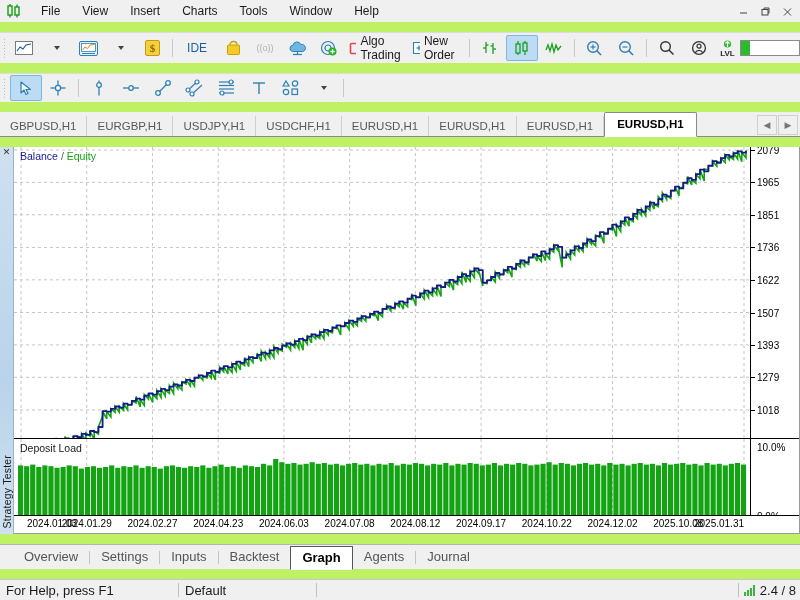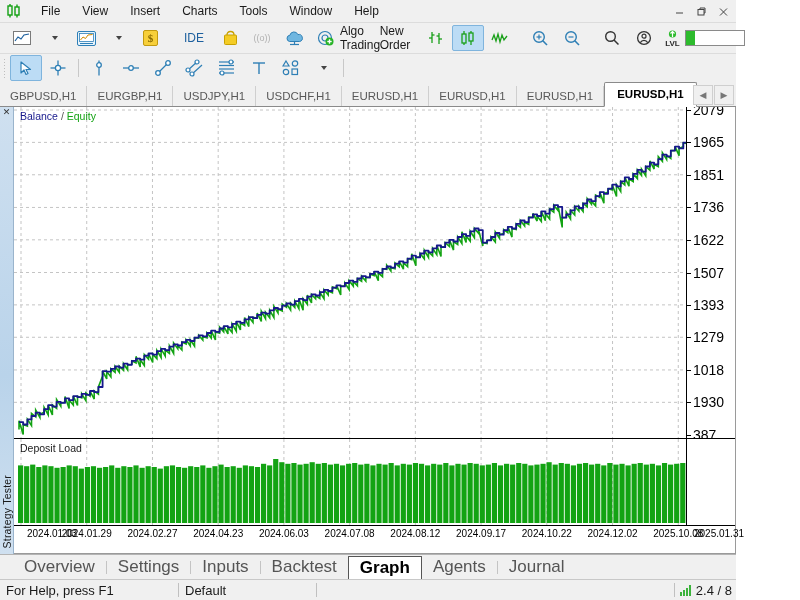--- a/index.html
+++ b/index.html
@@ -2,21 +2,21 @@
 <html><head>
 <meta charset="utf-8">
 <style>
   html,body{margin:0;padding:0;}
   body{
     width:800px;height:600px;overflow:hidden;
     font-family:"Liberation Sans",sans-serif;
     font-size:11px;color:#1a1a1a;background:#ffffff;
     -webkit-font-smoothing:antialiased;
   }
-  #app{width:736px;height:600px;position:relative;display:flex;flex-direction:column;background:#4c1d95;}
+  #app{width:800px;height:600px;position:relative;display:flex;flex-direction:column;background:#bef264;gap:10px;}
 
   
   .menubar{height:22px;background:#f0f0f0;display:flex;align-items:center;padding-left:4px;position:relative;flex:0 0 auto;}
   .mt-logo{width:20px;height:18px;display:flex;align-items:center;justify-content:center;margin-right:6px;}
   .menu-item{padding:2px 11px;font-size:12px;color:#1a1a1a;line-height:18px;cursor:default;}
   .winbtns{position:absolute;right:2px;top:0;height:22px;display:flex;align-items:center;}
   .winbtn{width:22px;height:20px;display:flex;align-items:center;justify-content:center;color:#555;font-size:11px;}
 
   
   .toolbar{height:30px;background:#f0f0f0;display:flex;align-items:center;padding-left:2px;
@@ -56,36 +56,36 @@
   .vsb-close{font-size:9px;color:#333;margin-top:1px;line-height:9px;}
   .vsb-text{writing-mode:vertical-rl;transform:rotate(180deg);font-size:10.5px;color:#1a1a1a;
             margin-bottom:6px;letter-spacing:.2px;white-space:nowrap;}
   .vsb-spacer{flex:1 1 auto;}
 
   .chartwrap{flex:1 1 auto;background:#ffffff;position:relative;display:flex;flex-direction:column;min-width:0;
              border:1px solid #9a9a9a;border-top:none;border-left:none;}
   .panel{position:relative;overflow:hidden;}
   .panel .plot{position:absolute;left:0;top:0;right:48px;bottom:0;overflow:hidden;background:#fff;}
   .panel .yaxis{position:absolute;right:0;top:0;width:48px;bottom:0;background:#fff;}
-  .ylab{position:absolute;left:6px;font-size:14px;color:#000;transform:translateY(-50%);white-space:nowrap;}
+  .ylab{position:absolute;left:6px;font-size:10px;color:#000;transform:translateY(-50%);white-space:nowrap;}
   .ytick{position:absolute;left:0;width:4px;height:1px;background:#000;}
   .legend{position:absolute;left:6px;top:3px;font-size:10.5px;z-index:5;white-space:nowrap;}
   .legend .bal{color:#16188c;}
   .legend .sep{color:#555;}
   .legend .eq{color:#13a313;}
   .panel-sep{height:1px;background:#000;flex:0 0 auto;}
   .plotborder{position:absolute;left:0;top:0;right:48px;bottom:0;border-right:1px solid #000;pointer-events:none;}
 
   .xaxis{height:17px;background:#fff;position:relative;flex:0 0 auto;border-top:1px solid #000;}
   .xlab{position:absolute;top:2px;font-size:10px;color:#000;transform:translateX(-50%);white-space:nowrap;}
 
   
   .testerbar{height:24px;background:#f0f0f0;display:flex;align-items:center;
              border-top:1px solid #b4b4b4;position:relative;flex:0 0 auto;padding-left:13px;}
-  .ttab{font-size:17px;color:#555;padding:0 11px;height:20px;line-height:20px;white-space:nowrap;}
+  .ttab{font-size:13px;color:#555;padding:0 11px;height:20px;line-height:20px;white-space:nowrap;}
   .ttabsep{width:1px;height:13px;background:#c4c4c4;}
   .ttab.active{background:#fff;color:#000;font-weight:bold;height:22px;line-height:21px;
                border:1px solid #555;border-bottom-color:#fff;margin-bottom:-2px;border-radius:1px 1px 0 0;}
   .tester-right{position:absolute;right:4px;top:2px;display:flex;align-items:center;gap:8px;}
   .elapsed{font-size:11px;color:#222;}
   .startbtn{background:#8ed47e;border:1px solid #6fb760;color:#1a1a1a;font-size:11.5px;
             width:116px;height:19px;line-height:18px;text-align:center;border-radius:2px;}
 
   
   .statusbar{height:20px;background:#f0f0f0;border-top:1px solid #c8c8c8;display:flex;
@@ -573,20 +573,24 @@
               <rect x="690.48" y="24.00" width="5.17" height="60.00" fill="#13a313"></rect>
               <rect x="696.55" y="25.60" width="5.17" height="58.40" fill="#13a313"></rect>
               <rect x="702.63" y="24.80" width="5.17" height="59.20" fill="#13a313"></rect>
               <rect x="708.70" y="26.40" width="5.17" height="57.60" fill="#13a313"></rect>
               <rect x="714.77" y="24.80" width="5.17" height="59.20" fill="#13a313"></rect>
               <rect x="720.85" y="24.00" width="5.17" height="60.00" fill="#13a313"></rect>
               <rect x="726.93" y="25.60" width="5.17" height="58.40" fill="#13a313"></rect>
             </svg>
           </div>
         <div class="plotborder"></div>
+        <div class="yaxis" id="load-yaxis">
+            <div class="ylab" style="top: 8px;">10.0%</div>
+            <div class="ylab" style="top: 77px;">0.0%</div>
+          </div>
       </div>
 
       <div class="xaxis" id="xaxis">
           <div class="xlab" style="left: 38px;">2024.01.03</div>
           <div class="xlab" style="left: 72.7273px;">2024.01.29</div>
           <div class="xlab" style="left: 138.455px;">2024.02.27</div>
           <div class="xlab" style="left: 204.182px;">2024.04.23</div>
           <div class="xlab" style="left: 269.909px;">2024.06.03</div>
           <div class="xlab" style="left: 335.636px;">2024.07.08</div>
           <div class="xlab" style="left: 401.364px;">2024.08.12</div>

